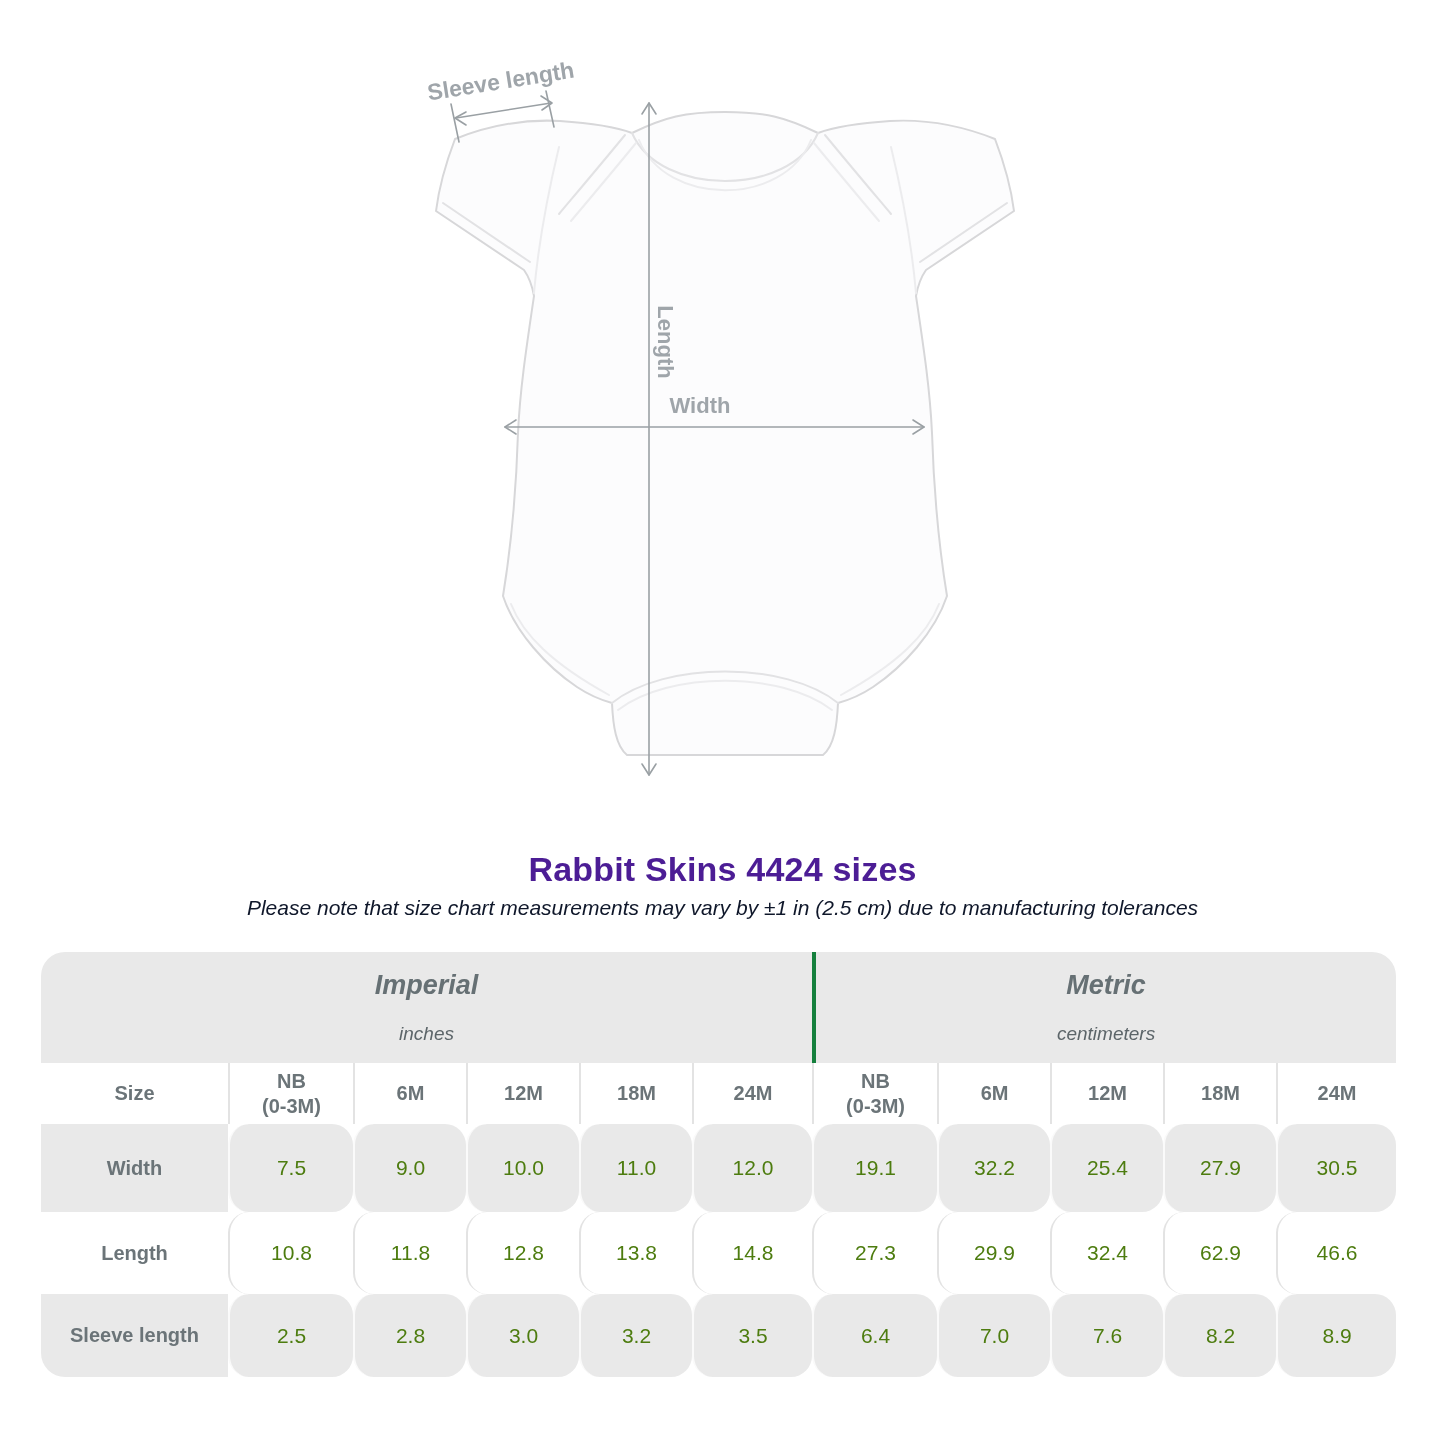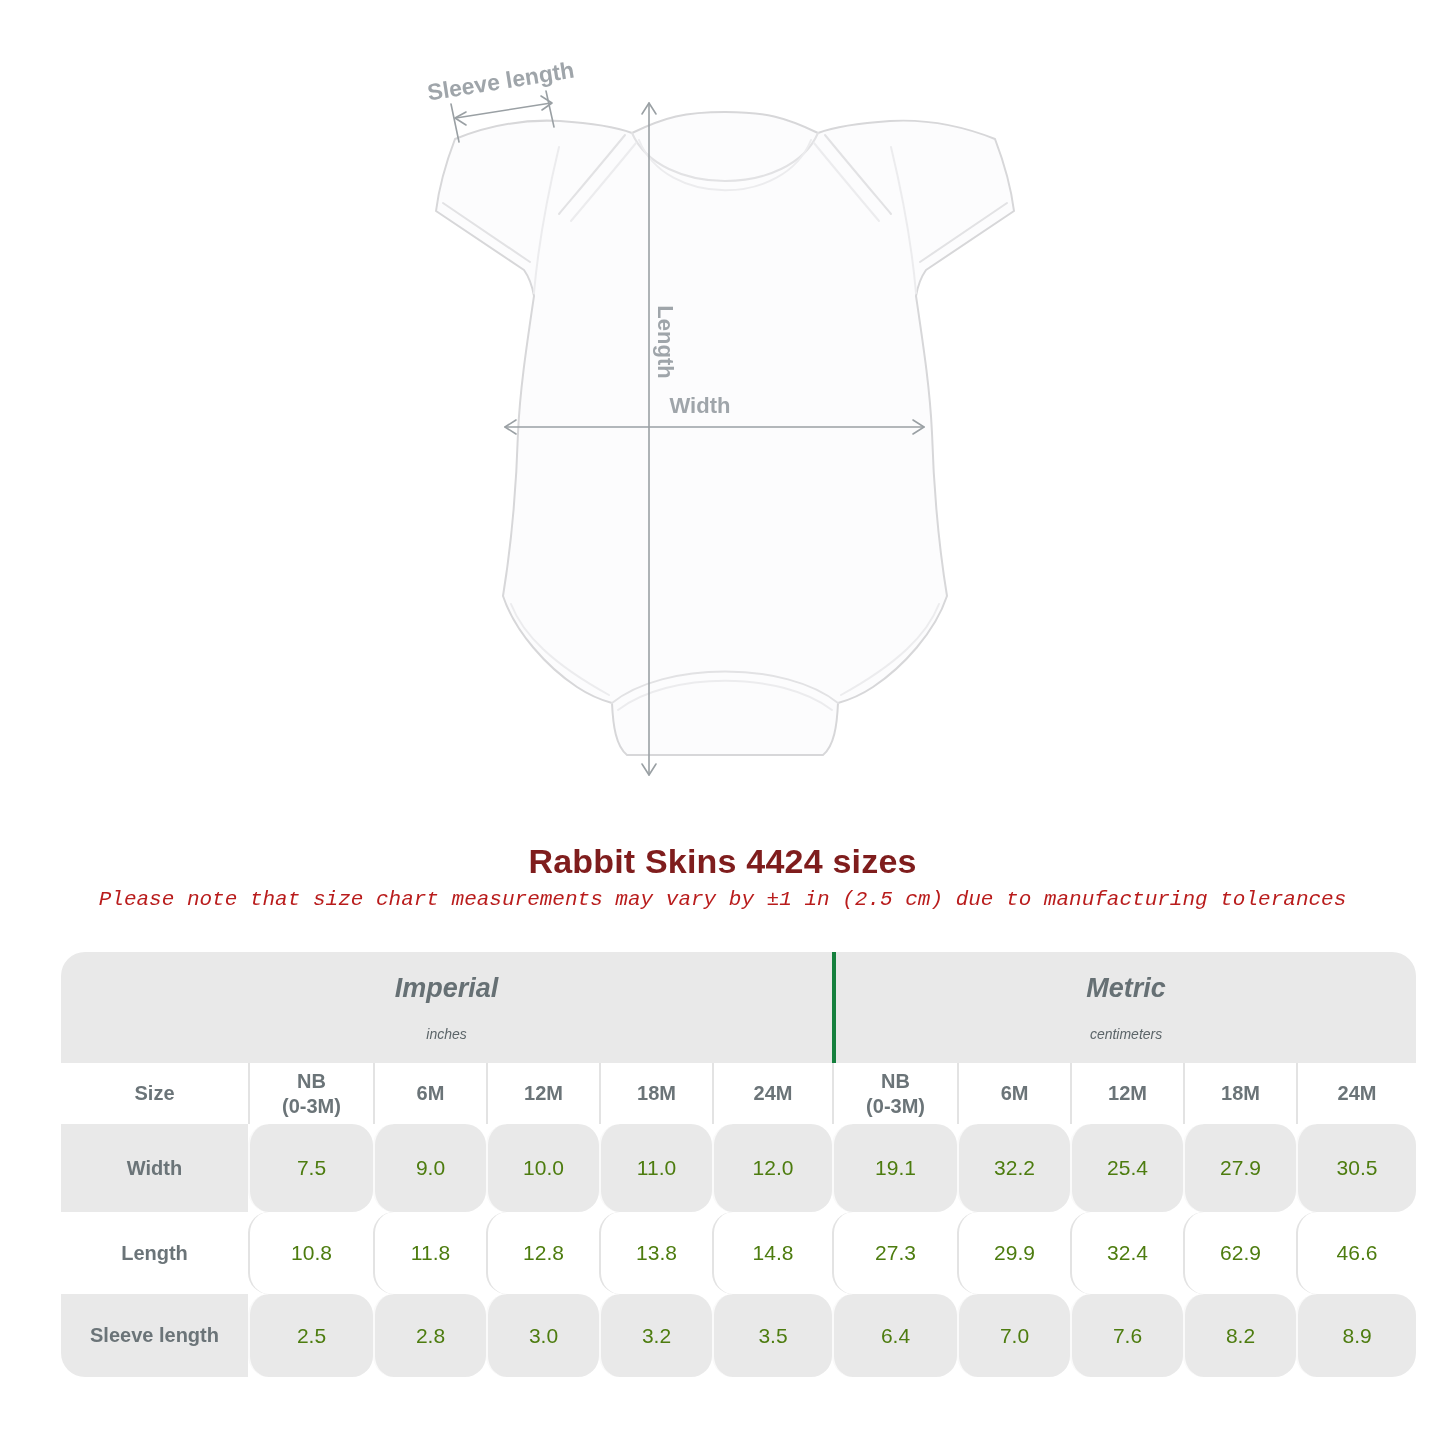--- a/index.html
+++ b/index.html
@@ -10,31 +10,31 @@
   
   .diagram{position:absolute;left:420px;top:55px;width:610px;height:745px;}
   .diagram svg{display:block;width:100%;height:100%;}
   .garment-outline{fill:#fcfcfd;stroke:#d7d7d9;stroke-width:2;stroke-linejoin:round;}
   .seam{fill:none;stroke:#e2e2e4;stroke-width:2;stroke-linecap:round;}
   .seam-soft{fill:none;stroke:#ececee;stroke-width:2;stroke-linecap:round;}
   .measure{fill:none;stroke:#9aa0a4;stroke-width:1.6;stroke-linecap:round;stroke-linejoin:round;}
   .measure-label{font-family:"Liberation Sans",sans-serif;font-weight:bold;fill:#9fa5aa;}
   
   .title-block{position:absolute;left:0;top:843px;width:1445px;text-align:center;}
-  .title-block h1{margin:0;font-size:34px;line-height:1.1;font-weight:bold;color:#7f1d1d;letter-spacing:.2px;}
-  .title-block p{margin:8px 0 0 0;font-size:21px;font-style:italic;color:#b91c1c;font-family:Liberation Mono, monospace;}
+  .title-block h1{margin:8px;font-size:34px;line-height:1.1;font-weight:bold;color:#4c1d95;letter-spacing:.2px;}
+  .title-block p{margin:8px 0 0 0;font-size:21px;font-style:italic;color:#0f172a;}
   
-  .table-wrap{position:absolute;left:61px;top:952px;width:1355px;border-radius:24px;overflow:hidden;}
+  .table-wrap{position:absolute;left:41px;top:952px;width:1355px;border-radius:24px;overflow:hidden;}
   table.size-table{width:1355px;border-collapse:separate;border-spacing:0;table-layout:fixed;}
   .size-table td,.size-table th{padding:0;text-align:center;vertical-align:middle;}
   tr.group-row{height:111px;}
   tr.group-row td{background:#e9e9e9;}
   tr.group-row td + td{border-left:4px solid #15803d;}
   .group-label{font-size:27px;font-weight:bold;font-style:italic;color:#667074;line-height:1.15;}
-  .group-sub{font-size:14px;font-style:italic;color:#5c6569;margin-top:21px;}
+  .group-sub{font-size:19px;font-style:italic;color:#5c6569;margin-top:21px;}
   tr.size-row{height:61px;}
   tr.size-row th{background:#ffffff;font-size:20px;font-weight:bold;color:#6b7478;line-height:1.25;white-space:pre-line;}
   tr.size-row th + th{border-left:2px solid #e3e3e3;}
   tr.data-row td{font-size:21px;color:#4d7c0f;font-weight:normal;border-radius:21px;}
   tr.data-row th{font-size:20px;font-weight:bold;color:#6b7478;}
   tr.row-gray{height:88px;}
   tr.row-gray td,tr.row-gray th{background:#e9e9e9;}
   tr.row-gray td,tr.row-gray th{border-left:2px solid #fafafa;}
   tr.row-gray td:first-child,tr.row-gray th:first-child{border-left:none;}
   tr.row-white{height:82px;}

